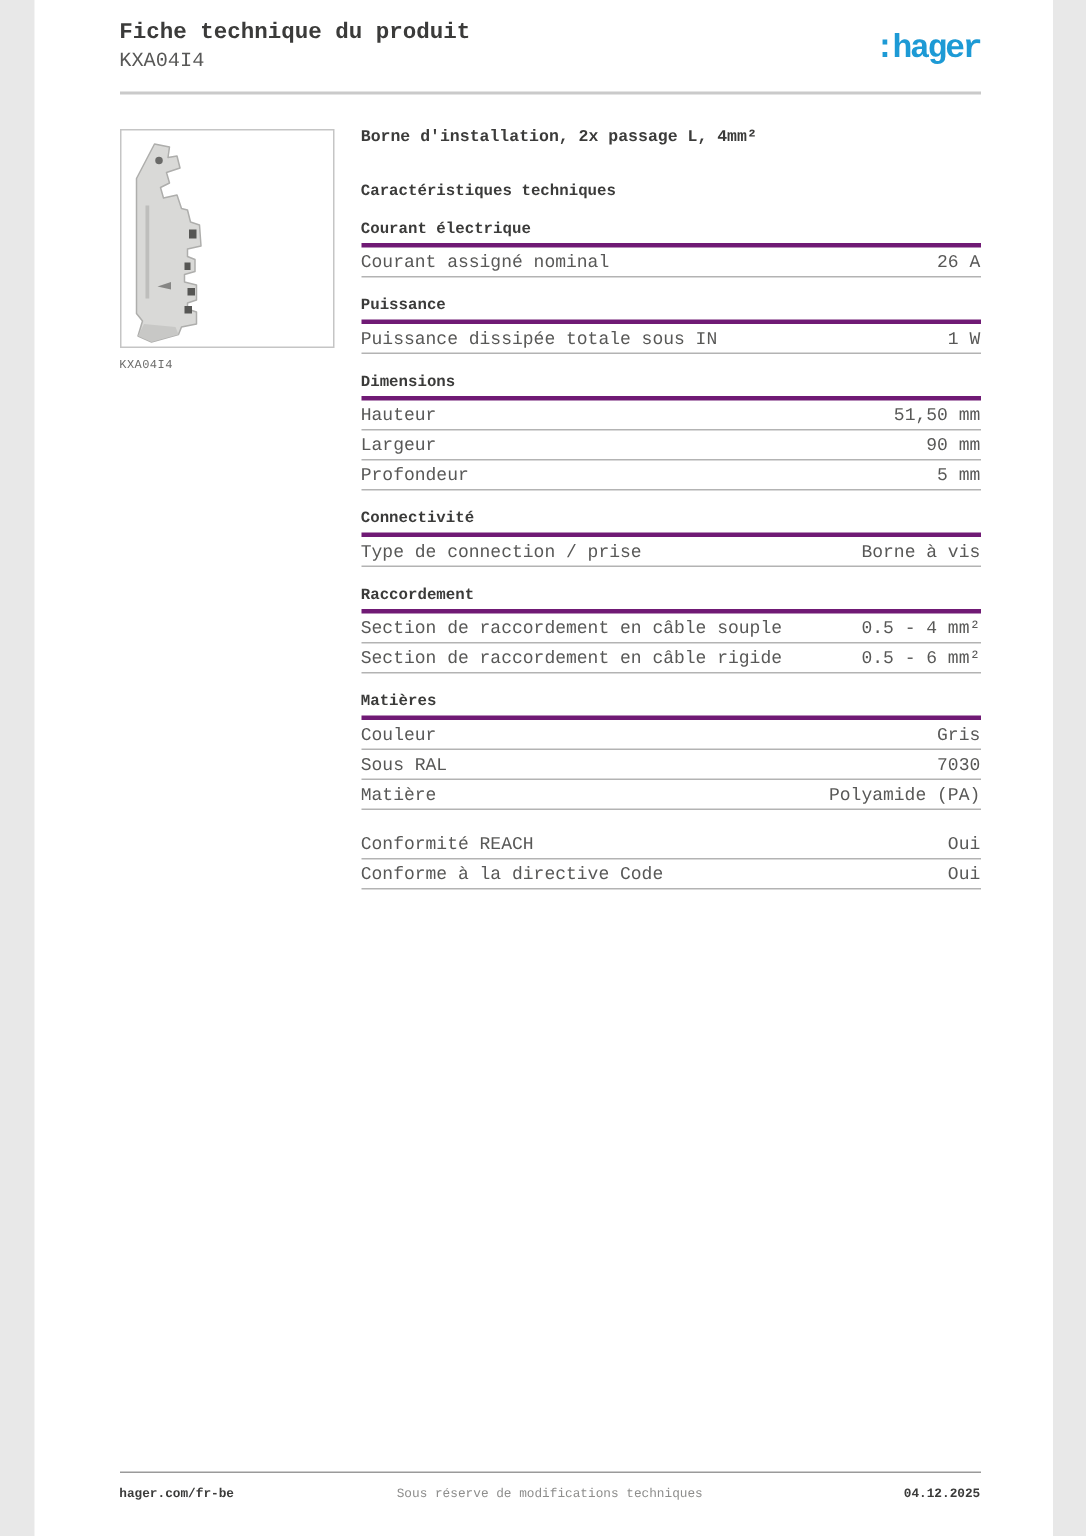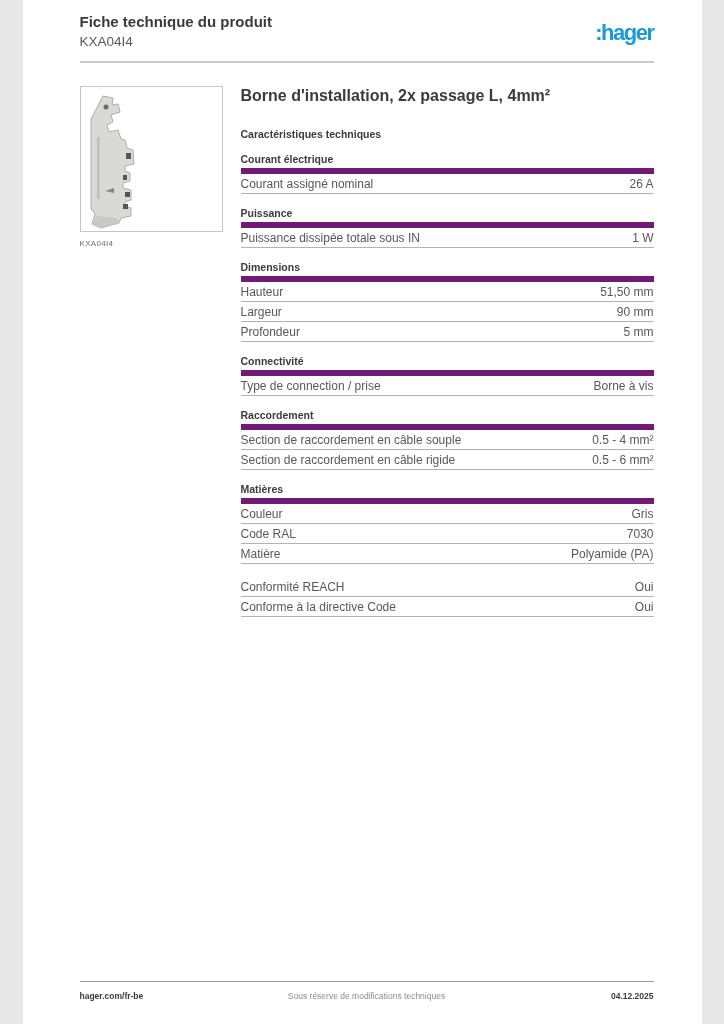--- a/index.html
+++ b/index.html
@@ -2,48 +2,48 @@
 <html><head>
 <meta charset="utf-8">
 <style>
   html, body { margin: 0; padding: 0; background: #e8e8e8; }
   .page {
     position: relative;
     width: 679px;
     height: 1024px;
     margin: 0 auto;
     background: #ffffff;
-    font-family: Liberation Sans, sans-serif;
+    font-family: Liberation Mono, monospace;
     color: #3b3b3a;
     overflow: hidden;
     box-sizing: border-box;
   }
   .inner { padding: 13px 48px 0 57px; }
 
   
   .header { display: flex; justify-content: space-between; align-items: flex-start; }
   .page-title { margin: 0; font-size: 15px; font-weight: bold; color: #3b3b3a; line-height: 1.2; }
   .product-code { font-size: 13.5px; color: #585857; margin-top: 3px; }
   .logo { font-size: 22px; font-weight: bold; color: #1d9ad5; letter-spacing: -1.5px; line-height: 1; margin-top: 9px; }
   .header-rule { height: 2px; background: #cacaca; margin-top: 12px; }
 
   
   .content { display: flex; margin-top: 23px; }
   .left-col { width: 144px; flex-shrink: 0; margin-right: 17px; }
   .image-box { width: 141px; height: 144px; border: 1px solid #c5c5c5; background: #ffffff; }
   .image-caption { margin-top: 7px; font-size: 8px; color: #6e6e6d; letter-spacing: 0.3px; }
 
   .right-col { flex: 1; min-width: 0; }
-  .description { font-size: 16px; font-weight: bold; color: #3b3b3a; line-height: 1.2; }
+  .description { font-size: 11px; font-weight: bold; color: #3b3b3a; line-height: 1.2; }
   .char-title { font-size: 10.5px; font-weight: bold; color: #3b3b3a; margin-top: 23px; }
 
   .spec-section { margin-top: 13px; }
   .spec-title {
     font-size: 10.5px; font-weight: bold; color: #3b3b3a;
-    padding-bottom: 3px; border-bottom: 6px solid #701a75;
+    padding-bottom: 3px; border-bottom: 3px solid #701a75;
   }
   .spec-row {
     display: flex; justify-content: space-between; align-items: baseline;
     font-size: 12px; color: #585857;
     padding: 3px 0 2px; border-bottom: 1px solid #b3b3b3;
   }
   .spec-row .value { text-align: right; white-space: nowrap; padding-left: 12px; }
 
   
   .footer { position: absolute; left: 57px; right: 48px; bottom: 23px; }
@@ -143,21 +143,21 @@
           </div>
         </div>
 
         <div class="spec-section">
           <div class="spec-title">Matières</div>
           <div class="spec-row">
             <span class="label">Couleur</span>
             <span class="value">Gris</span>
           </div>
           <div class="spec-row">
-            <span class="label">Code RAL</span>
+            <span class="label">Sous RAL</span>
             <span class="value">7030</span>
           </div>
           <div class="spec-row">
             <span class="label">Matière</span>
             <span class="value">Polyamide (PA)</span>
           </div>
         </div>
 
         <div class="spec-section">
           <div class="spec-row">

